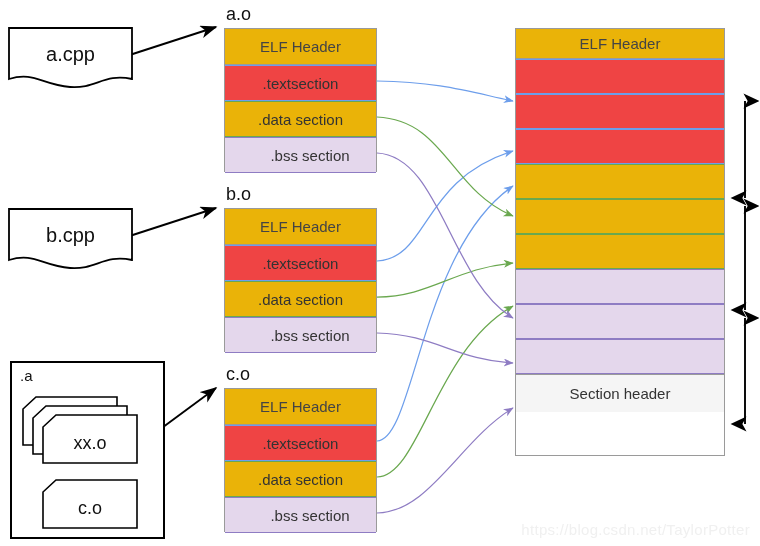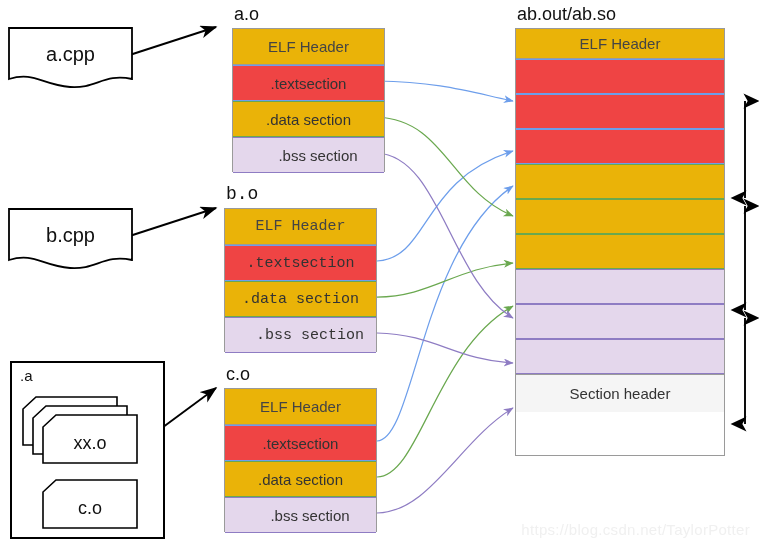--- a/index.html
+++ b/index.html
@@ -147,52 +147,51 @@
     </svg>
     <span class="olabel">xx.o</span>
   </div>
   <div class="ofile" style="left:42px;top:479px;width:96px;height:50px;">
     <svg width="96" height="50" viewBox="0 0 96 50">
       <path d="M14,1 H95 V49 H1 V13 Z" fill="#fff" stroke="#000" stroke-width="1.6"></path>
     </svg>
     <span class="olabel">c.o</span>
   </div>
 
-  <div class="objfile" style="left:232px;top:28px;width:153px;height:144px;">
+  <div class="objfile" style="left:224px;top:28px;width:153px;height:144px;">
     <span class="caption">a.o</span>
     <div class="stack" style="width:153px;height:144px;">
       <div class="row elf" style="height:36px;">ELF Header</div>
       <div class="row text" style="height:36px;">.textsection</div>
       <div class="row data" style="height:36px;">.data section</div>
       <div class="row bss" style="height:36px;">.bss section</div>
     </div>
   </div>
 
-  <div class="objfile" style="left:224px;top:208px;width:153px;height:144px;font-family:Liberation Mono, monospace;">
+  <div class="objfile" style="left:224px;top:208px;width:153px;height:144px;">
     <span class="caption">b.o</span>
     <div class="stack" style="width:153px;height:144px;">
       <div class="row elf" style="height:36px;">ELF Header</div>
       <div class="row text" style="height:36px;">.textsection</div>
       <div class="row data" style="height:36px;">.data section</div>
       <div class="row bss" style="height:36px;">.bss section</div>
     </div>
   </div>
 
   <div class="objfile" style="left:224px;top:388px;width:153px;height:144px;">
     <span class="caption">c.o</span>
     <div class="stack" style="width:153px;height:144px;">
       <div class="row elf" style="height:36px;">ELF Header</div>
       <div class="row text" style="height:36px;">.textsection</div>
       <div class="row data" style="height:36px;">.data section</div>
       <div class="row bss" style="height:36px;">.bss section</div>
     </div>
   </div>
 
   <div class="objfile" style="left:515px;top:28px;width:210px;height:428px;">
-    <span class="caption">ab.out/ab.so</span>
     <div class="stack" style="width:210px;height:428px;">
       <div class="row elf" style="height:30px;">ELF Header</div>
       <div class="row text" style="height:35px;"></div>
       <div class="row text" style="height:35px;"></div>
       <div class="row text" style="height:35px;"></div>
       <div class="row data" style="height:35px;"></div>
       <div class="row data" style="height:35px;"></div>
       <div class="row data" style="height:35px;"></div>
       <div class="row bss" style="height:35px;"></div>
       <div class="row bss" style="height:35px;"></div>

